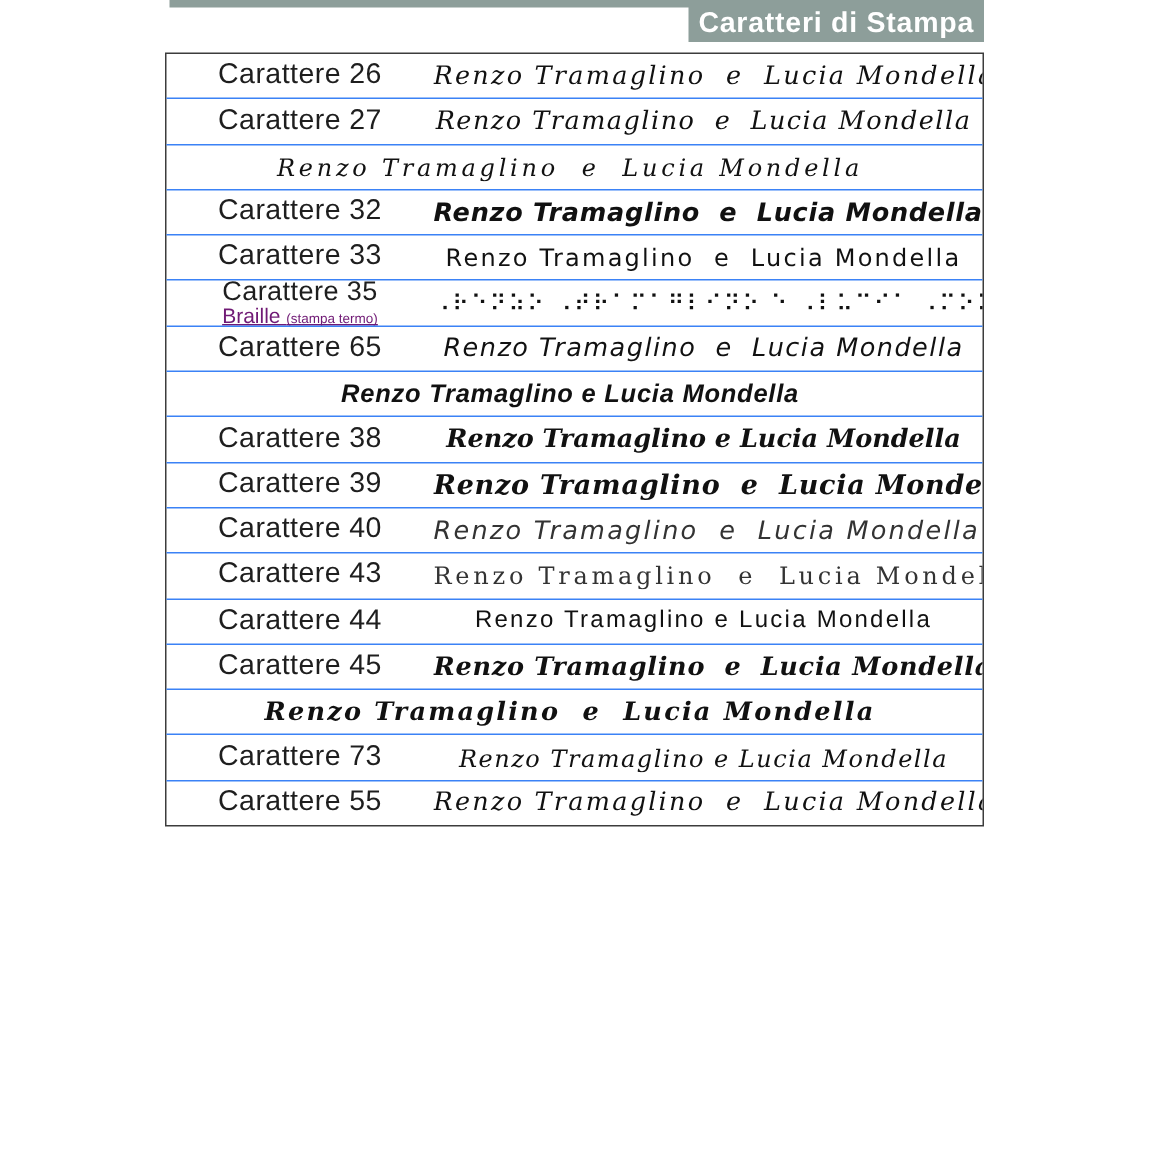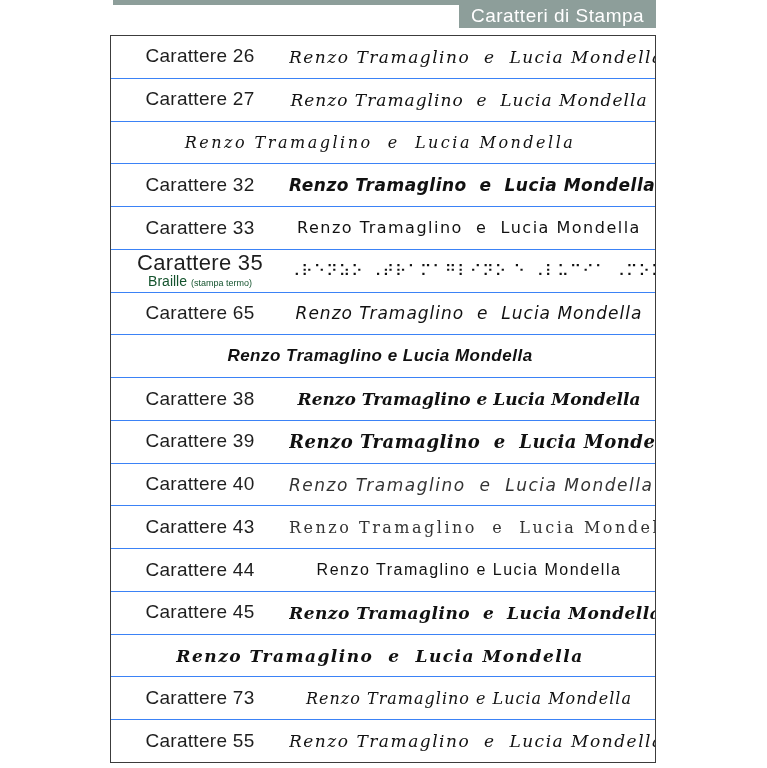--- a/index.html
+++ b/index.html
@@ -18,26 +18,26 @@
   }
   .title-box {
     position: absolute;
     left: 459px; top: 3px;
     width: 197px; height: 25px;
     background: #8d9e9a;
     color: #ffffff;
     display: flex; align-items: center; justify-content: center;
     font-size: 19px;
     letter-spacing: 0.5px;
-    font-weight: 400;
+    font-weight: 700;
   }
   .font-table {
     position: absolute;
     left: 110px; top: 35px;
-    width: 546px; height: 728px;
+    width: 546px; height: 516px;
     border: 1px solid #3c3c3c;
     display: flex;
     flex-direction: column;
     background: #ffffff;
   }
   .row {
     flex: 1 1 0;
     display: flex;
     align-items: center;
     border-top: 1px solid #3b82f6;
@@ -50,22 +50,22 @@
     flex-direction: column;
     align-items: center;
     justify-content: center;
     color: #1e1e1e;
   }
   .label-main {
     font-size: 19px;
     letter-spacing: 0.3px;
     line-height: 1.1;
   }
-  .label-main.compact { font-size: 22px; line-height: 1; }
-  .label-sub { font-size: 14px; line-height: 1.1; color: #14532d; }
+  .label-main.compact { font-size: 18px; line-height: 1; }
+  .label-sub { font-size: 14px; line-height: 1.1; color: #701a75; text-decoration: underline; }
   .label-sub .note { font-size: 9px; }
   .sample-cell {
     flex: 1 1 auto;
     text-align: center;
     color: #111111;
     white-space: pre;
     overflow: hidden;
     padding-right: 6px;
   }
   

